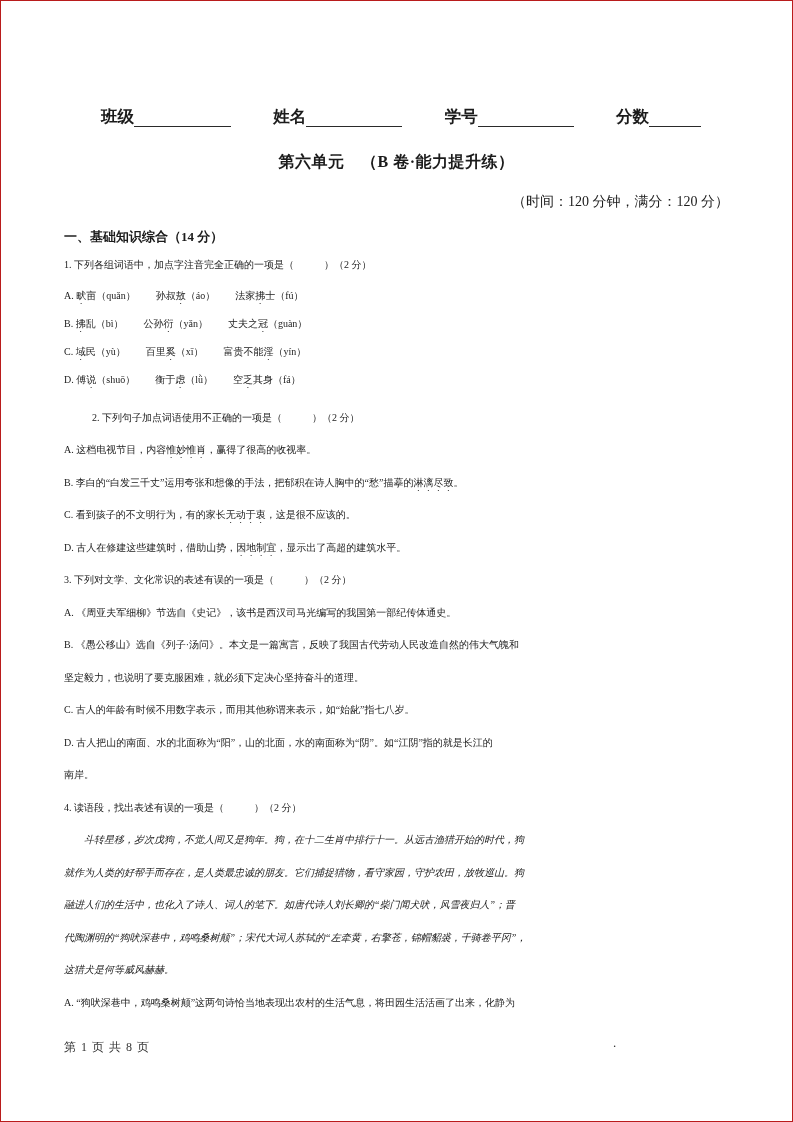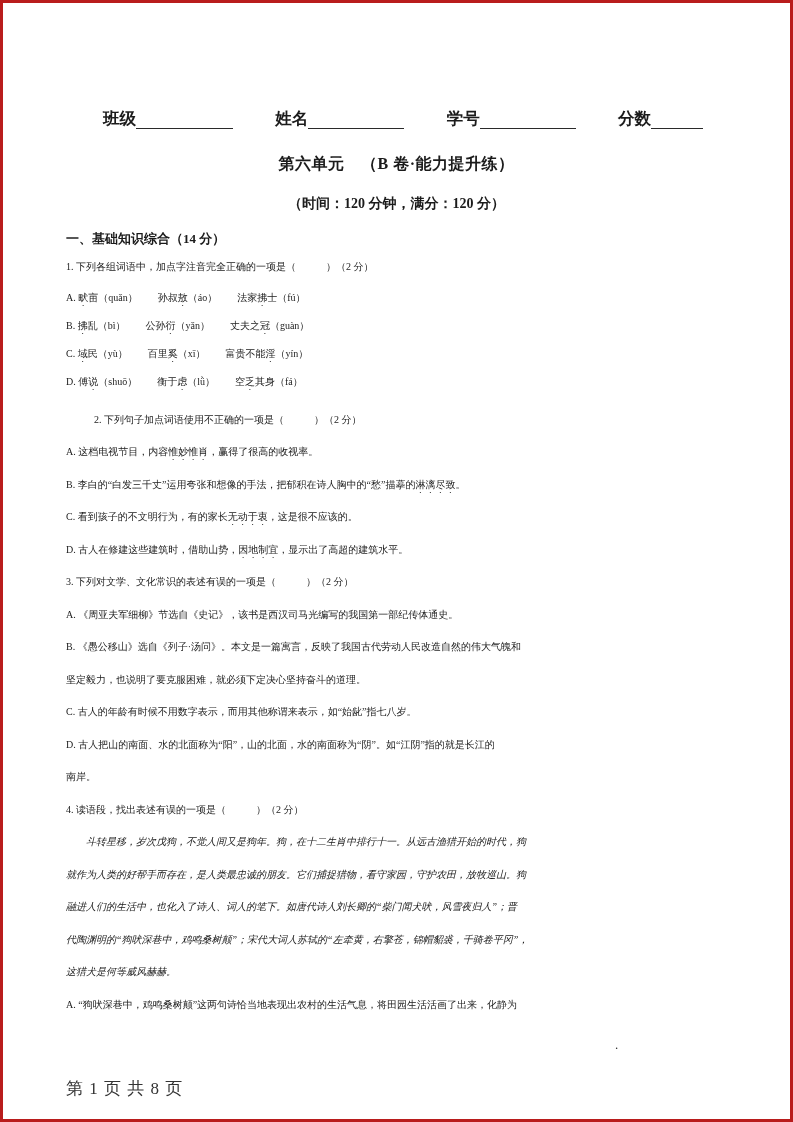--- a/index.html
+++ b/index.html
@@ -3,64 +3,64 @@
 <meta charset="utf-8">
 <style>
   html,body{margin:0;padding:0;}
   body{
     width:793px;height:1122px;background:#ffffff;
     font-family:"Liberation Serif","DejaVu Serif",serif;
     color:#1b1b1b;position:relative;overflow:hidden;
   }
   .sheet{
     position:absolute;inset:0;box-sizing:border-box;
-    border:3px solid #b91c1c;
+    border:1px solid #b91c1c;
     padding:102px 63px 0 63px;
   }
   
   .hdr-row{
     display:flex;justify-content:space-between;
     width:600px;margin-left:37px;height:24px;
   }
   .field{display:flex;align-items:flex-end;}
   .flabel{font-weight:bold;font-size:16.5px;line-height:20px;}
   .blank{display:inline-block;border-bottom:1.4px solid #2a2a2a;height:17px;}
   .field:nth-child(1) .blank{width:97px;}
   .field:nth-child(2) .blank{width:96px;}
   .field:nth-child(3) .blank{width:96px;}
   .field:nth-child(4) .blank{width:52px;}
   
   .title{
     text-align:center;font-size:16px;font-weight:bold;
     margin-top:21px;line-height:27px;letter-spacing:0.5px;
   }
   .subtitle{
-    text-align:center;font-size:14px;font-weight:bold;
+    text-align:right;font-size:14px;font-weight:normal;
     margin-top:17px;line-height:20px;
   }
   .section{
     font-size:13px;font-weight:bold;margin-top:15px;line-height:20px;
   }
   
   .body-lines{margin-top:2px;}
   .line{
     font-size:10px;line-height:32.5px;white-space:pre;
   }
   .line.tight{line-height:28px;}
   .line.gap{margin-top:8px;margin-left:28px;}
   .line.kai{font-style:italic;}
   .em-dot{
     -webkit-text-emphasis:filled dot #1b1b1b;
     -webkit-text-emphasis-position:under right;
     text-emphasis:filled dot #1b1b1b;
     text-emphasis-position:under right;
   }
   .footer{
-    position:absolute;left:63px;top:1074px;
-    font-size:17px;color:#333;letter-spacing:1px;
+    position:absolute;left:63px;top:1038px;
+    font-size:12px;color:#333;letter-spacing:1px;
   }
   .stray{
     position:absolute;left:612px;top:1034px;font-size:13px;color:#333;
   }
 </style>
 </head>
 <body>
 
 <div class="sheet">
   <div class="hdr-row" id="header-fields">

